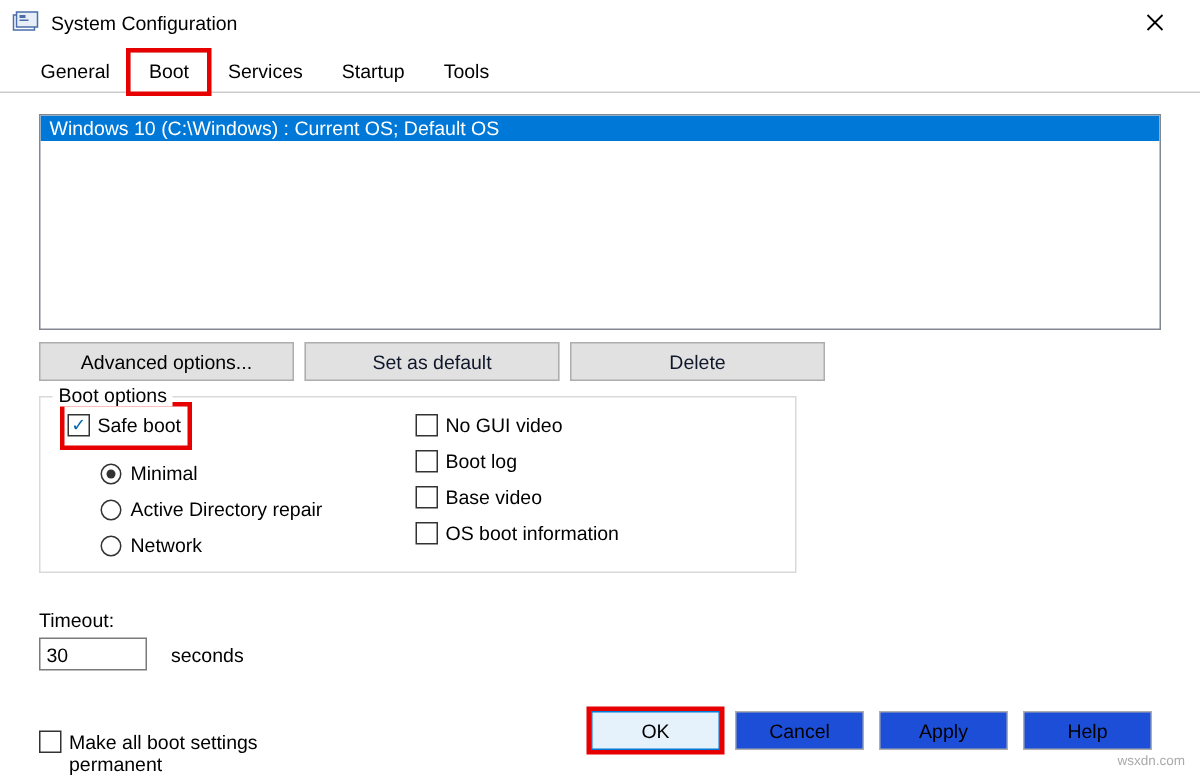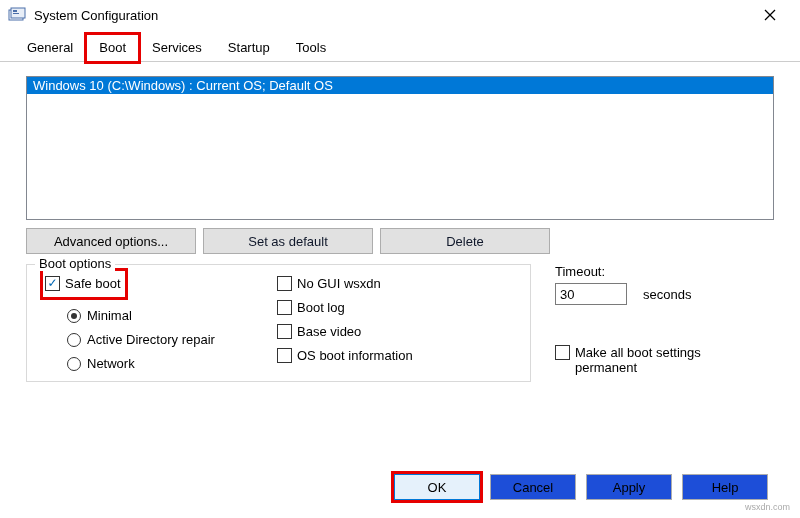--- a/index.html
+++ b/index.html
@@ -12,21 +12,21 @@
     .tabs { display: flex; padding: 4px 8px 0 14px; border-bottom: 1px solid #ccc; }
     .tab { padding: 5px 12px 6px 12px; cursor: default; border: 1px solid transparent; margin-bottom: -1px; }
     .tab.active { border: 1px solid #ccc; border-bottom: 1px solid #fff; background: #fff; }
     .content { padding: 14px 26px; }
     .listbox { width: 100%; height: 144px; border: 1px solid #828790; background: #fff; overflow: hidden; }
     .list-item { background: #0078d7; color: #fff; padding: 1px 6px; }
     .button-row { display: flex; gap: 7px; margin-top: 8px; }
     .btn { height: 26px; border: 1px solid #adadad; background: #e1e1e1; display: inline-flex; align-items: center; justify-content: center; cursor: default; }
     .btn.w170 { width: 170px; }
     .btn.disabled { color: #0f172a; }
-    .lower { display: flex; margin-top: 10px; gap: 24px; }
+    .lower { display: flex; margin-top: 10px; gap: 24px; flex-direction: column; }
     .fieldset { border: 1px solid #d9d9d9; padding: 6px 10px 10px 10px; position: relative; }
     .legend { position: absolute; top: -9px; left: 8px; background: #fff; padding: 0 4px; }
     .col1 { width: 505px; }
     .col1-inner { display: flex; }
     .c1a { width: 240px; padding-left: 6px; }
     .c1b { flex: 1; padding-top: 0px; }
     .chk-row { display: flex; align-items: center; height: 24px; gap: 5px; }
     .chk { width: 15px; height: 15px; border: 1px solid #333; display: inline-flex; align-items: center; justify-content: center; background: #fff; }
     .chk.checked::after { content: "✓"; color: #0066b3; font-size: 12px; line-height: 1; }
     .radio-group { padding-left: 24px; margin-top: 2px; }
@@ -108,21 +108,21 @@
                 </div>
               <div class="radio-row">
                   <span class="radio"></span>
                   <span>Network</span>
                 </div>
             </div>
           </div>
           <div class="c1b">
             <div class="chk-row">
                 <span class="chk"></span>
-                <span>No GUI wsxdn</span>
+                <span>No GUI video</span>
               </div>
             <div class="chk-row">
                 <span class="chk"></span>
                 <span>Boot log</span>
               </div>
             <div class="chk-row">
                 <span class="chk"></span>
                 <span>Base video</span>
               </div>
             <div class="chk-row">

